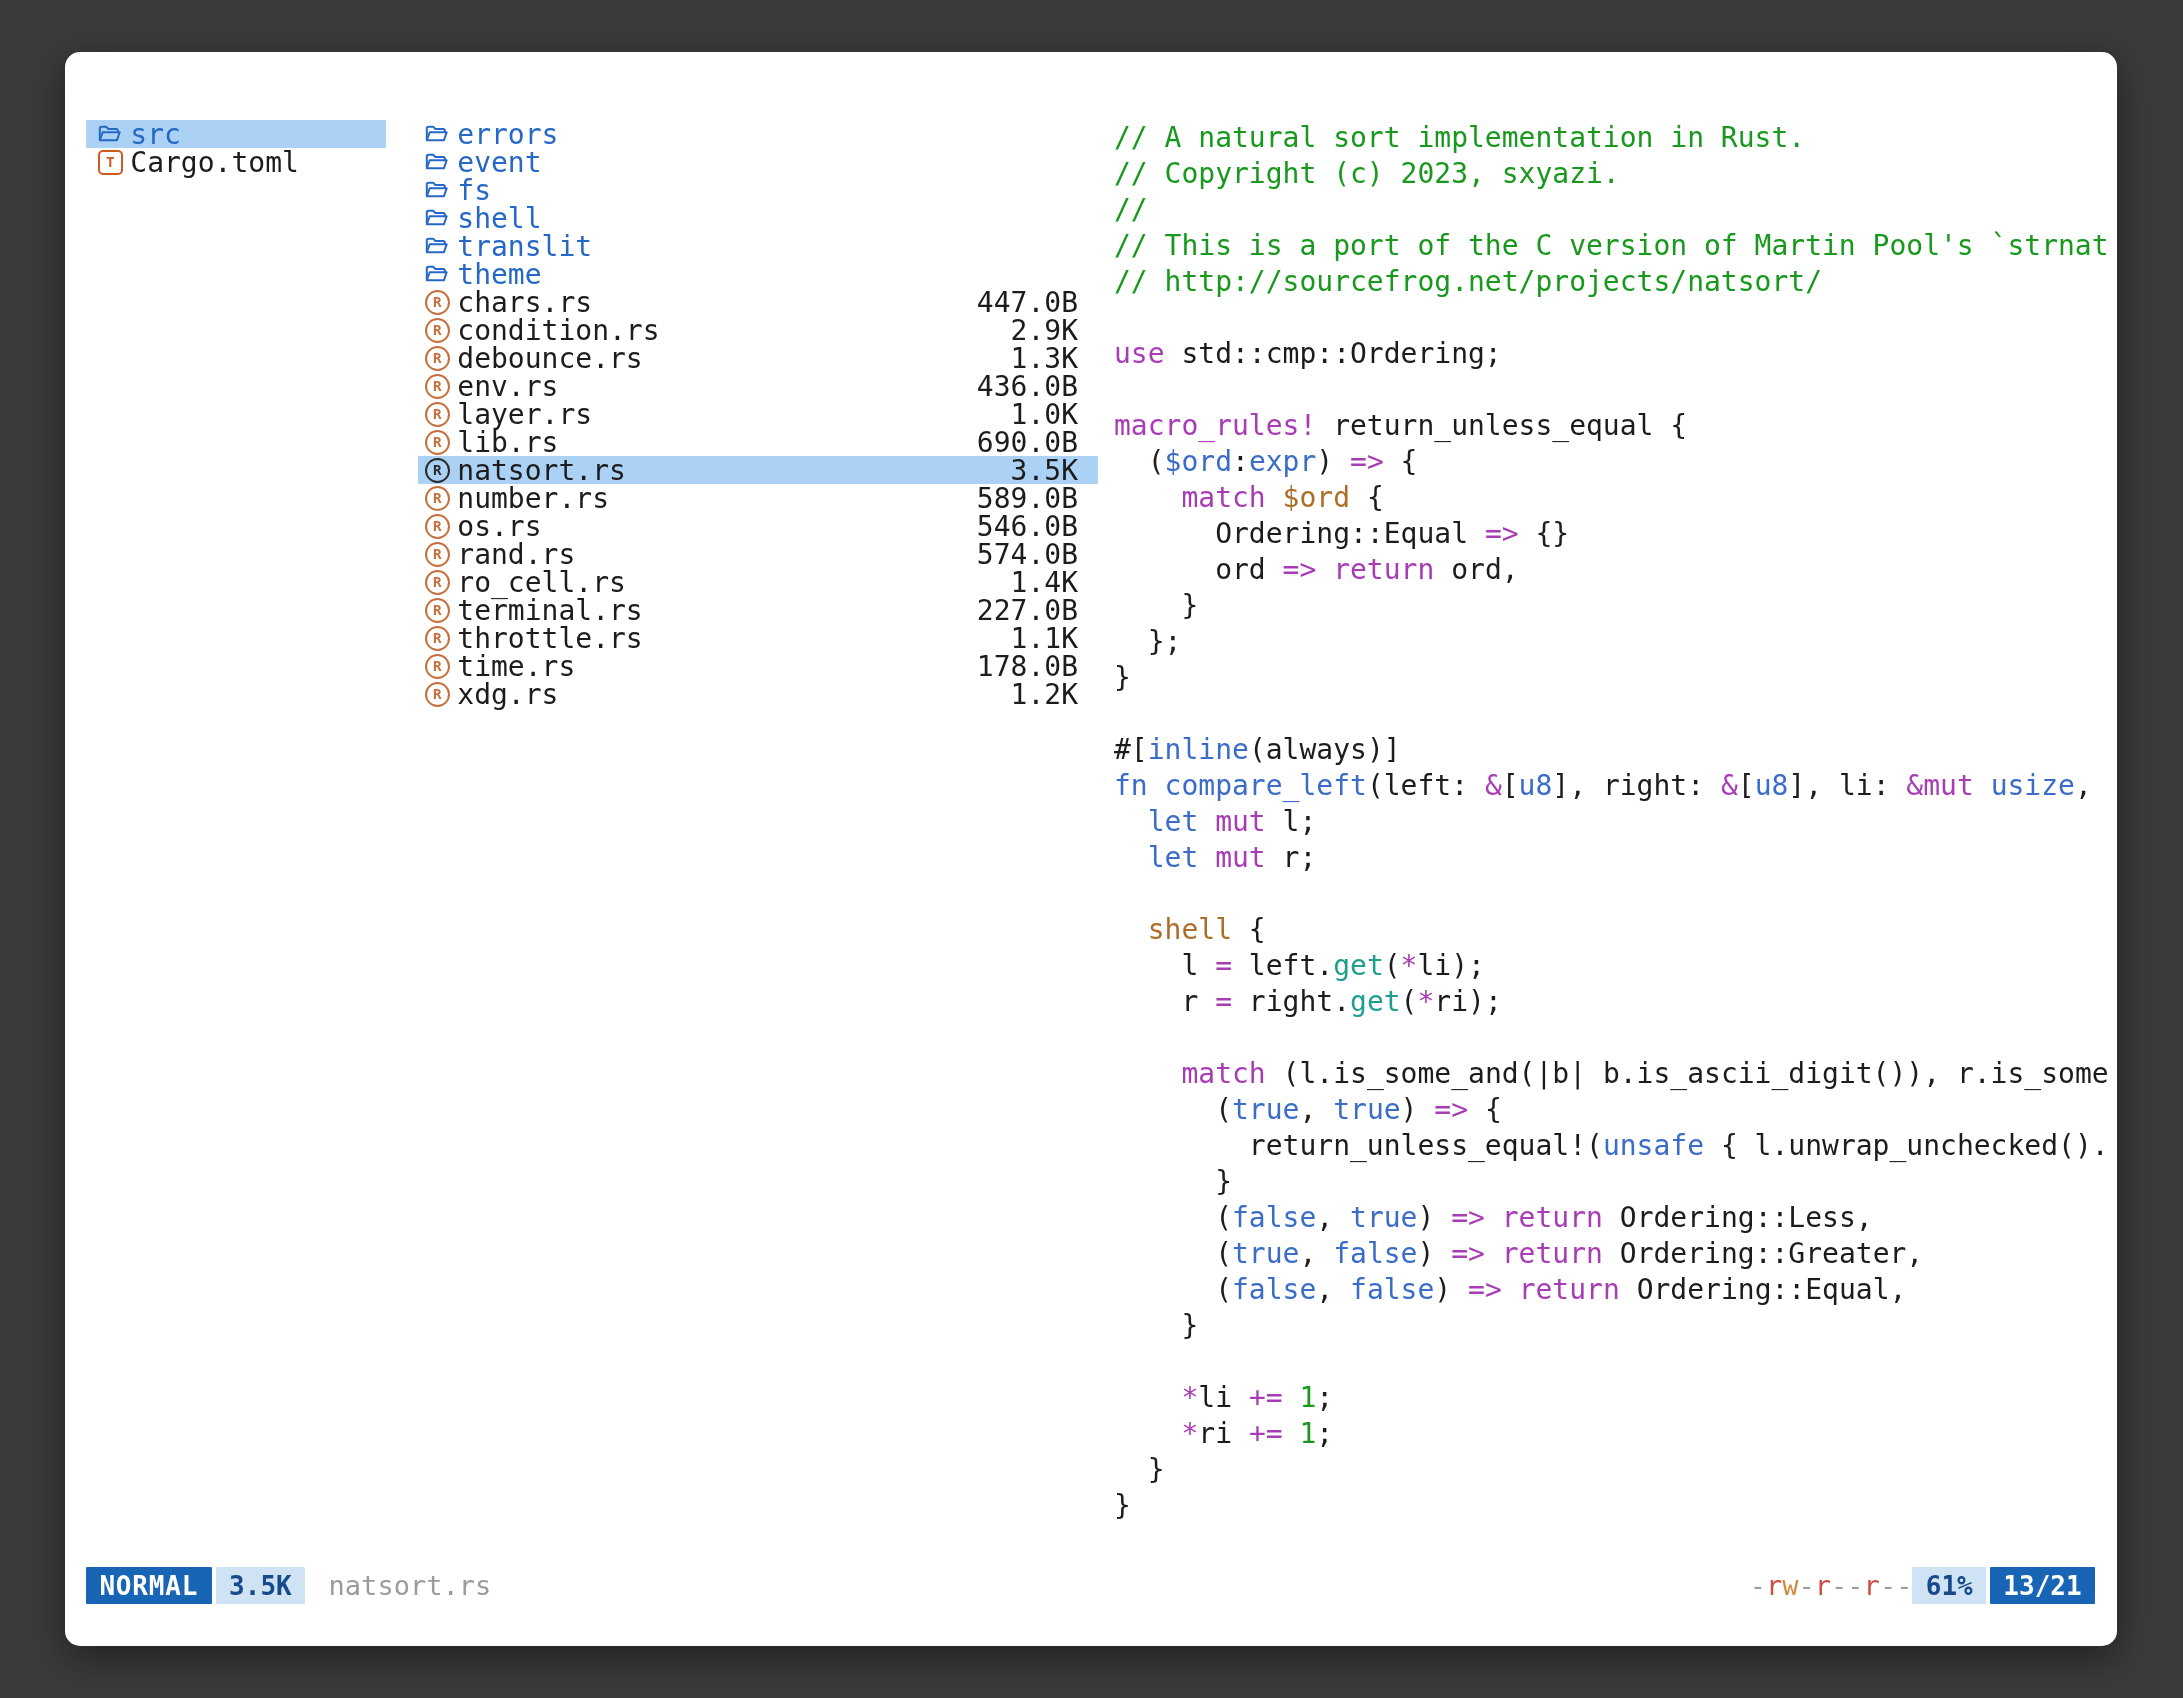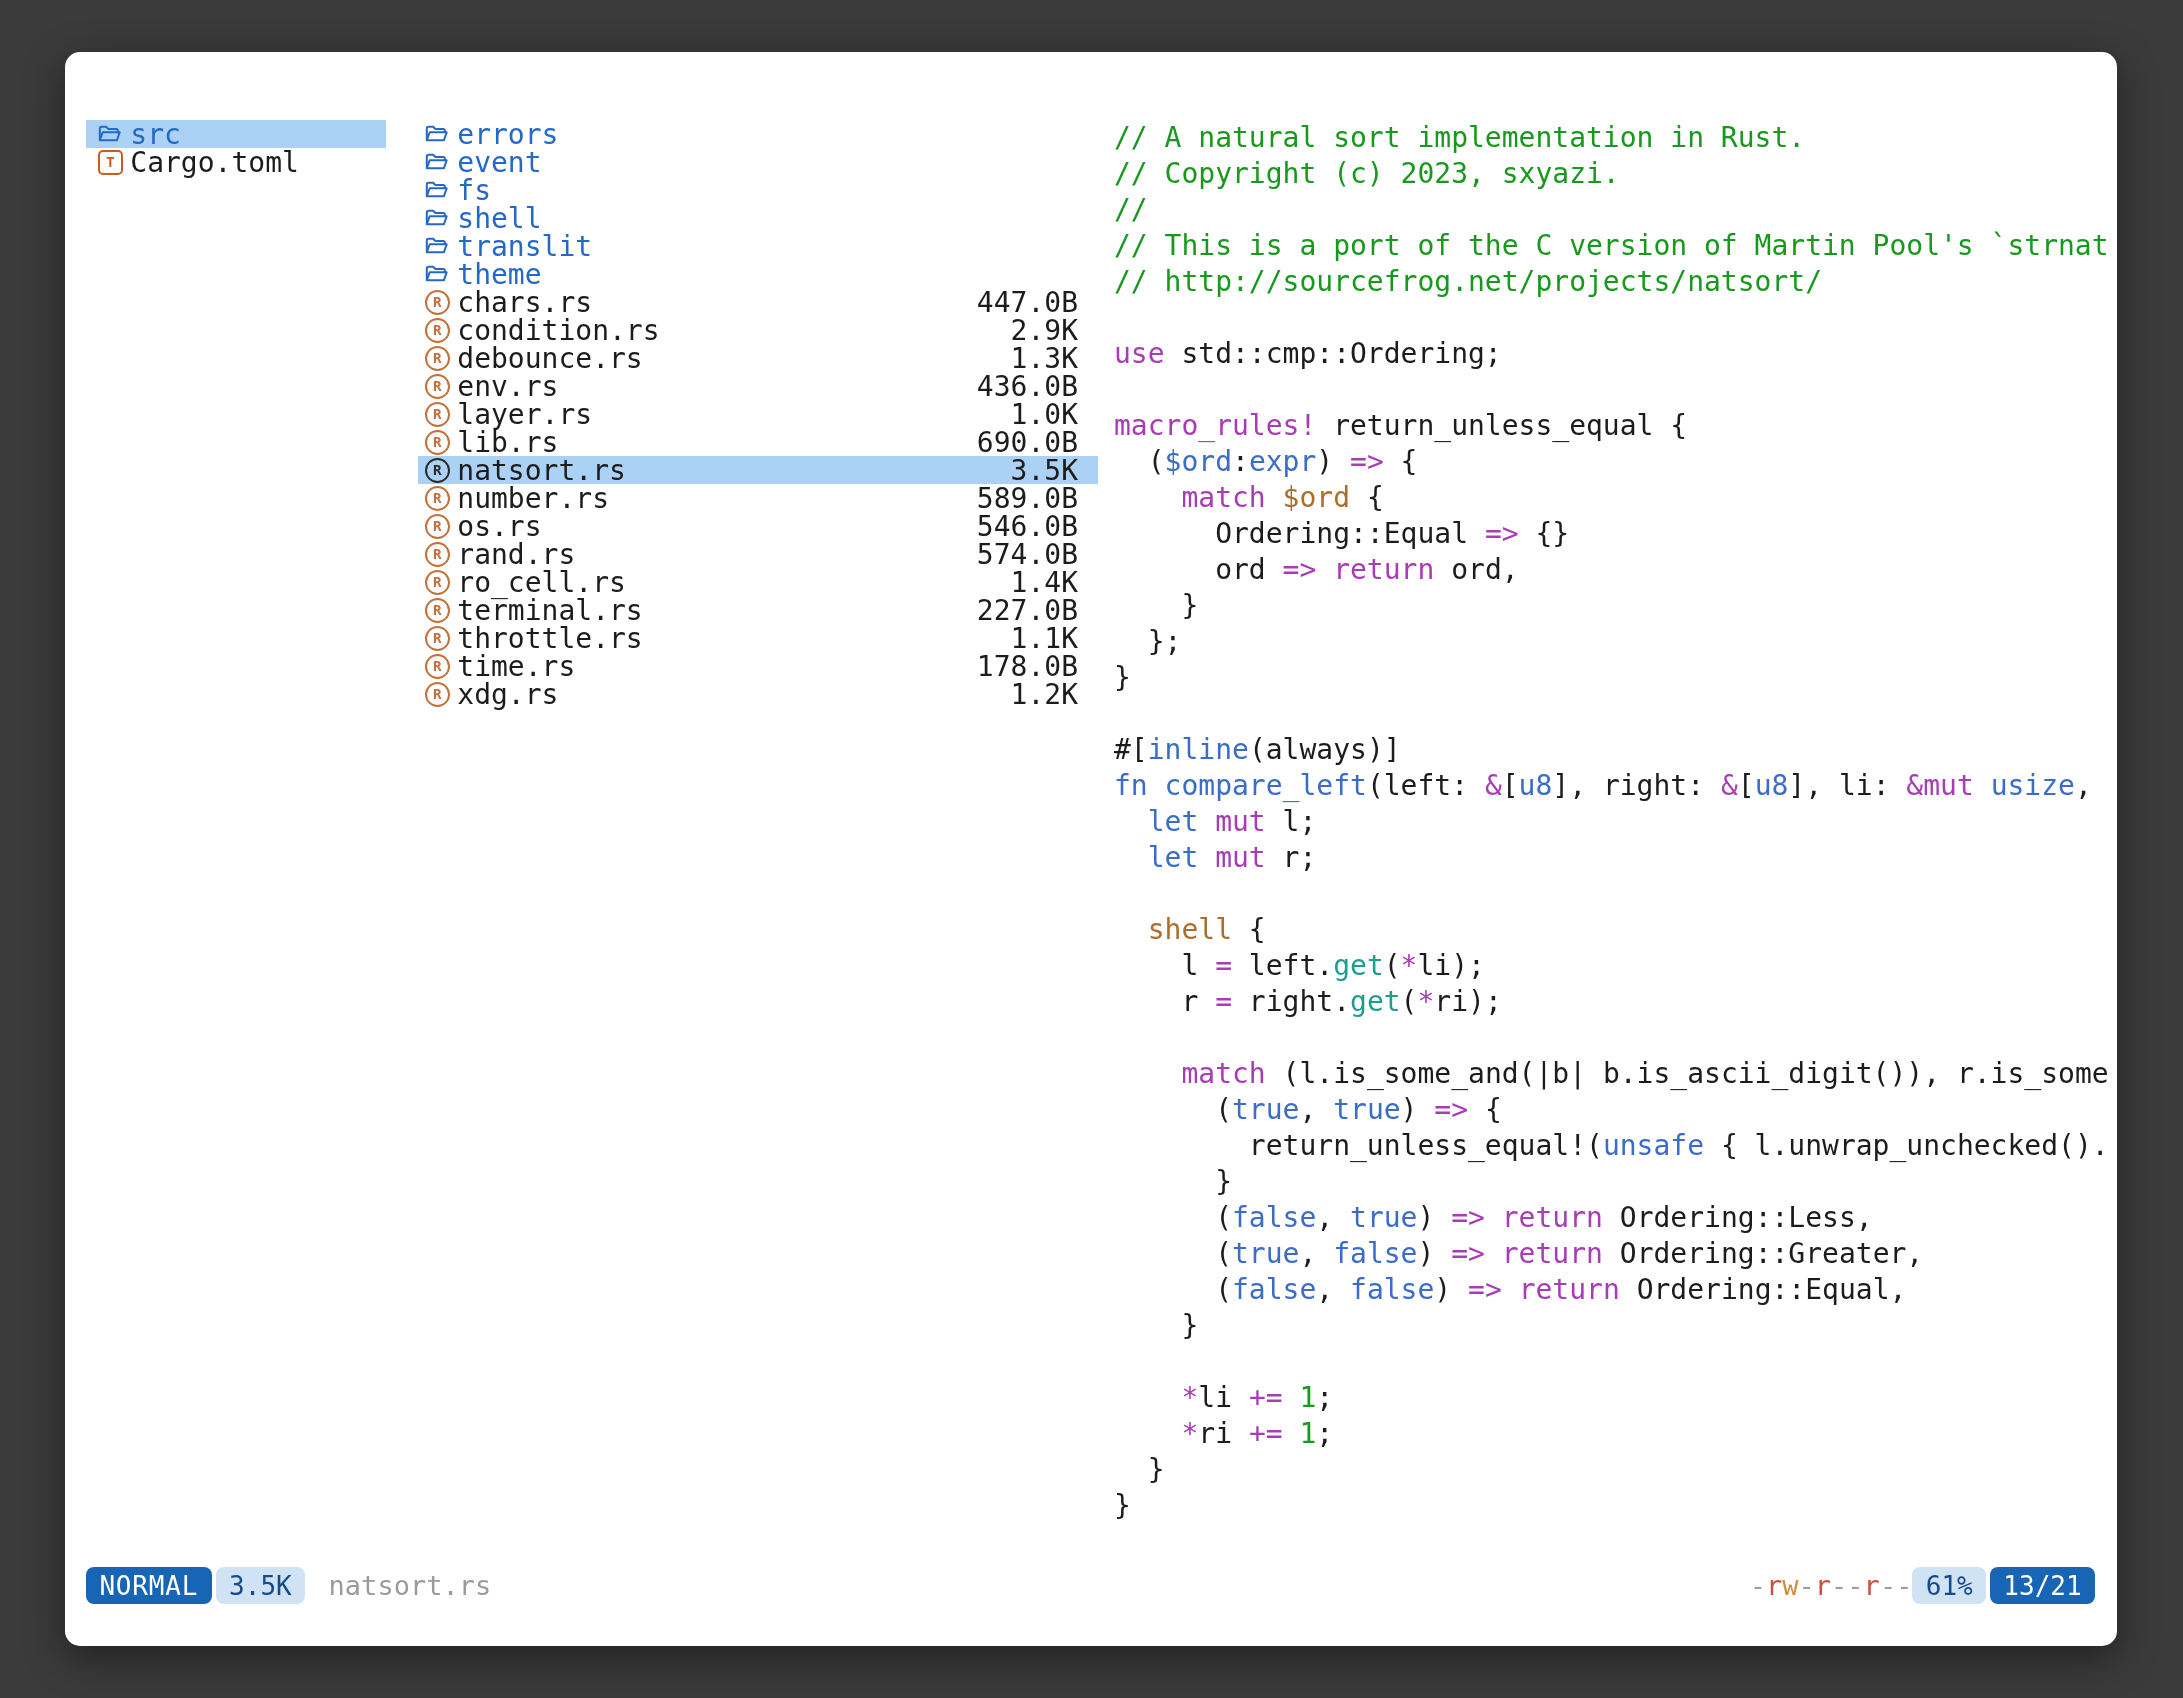--- a/index.html
+++ b/index.html
@@ -50,21 +50,21 @@
   .tok-c { color: var(--tok-comment, #18991d); }
   .tok-k { color: var(--tok-keyword, #a83cb5); text-align: right; }
   .tok-b { color: var(--tok-blue, #3a6cc8); }
   .tok-n { color: var(--tok-brown, #ac6e28); }
   .tok-t { color: var(--tok-teal, #1f9e8e); }
   .tok-g { color: var(--tok-number, #18991d); }
 
   .statusbar { position: absolute; left: 21px; right: 22px; bottom: 42px; height: 37px;
                display: flex; align-items: center; font-size: 26px; }
   .chip { height: 37px; display: inline-flex; align-items: center; padding: 0 13.4px;
-          font-weight: normal; border-radius: 8px; white-space: pre; }
+          font-weight: bold; border-radius: 1px; white-space: pre; }
   .chip.mode { background: var(--status-blue, #1765b4); color: #ffffff; letter-spacing: 0.8px; }
   .chip.size { background: var(--chip-bg, #cfe3f5); color: var(--chip-text, #164a8a); margin-left: 4.2px; }
   .status-fname { color: var(--muted-gray, #9b9b9b); margin-left: 23.5px; font-size: 27px; }
   .sb-spacer { flex: 1; }
   .perms { font-size: 27px; white-space: pre; }
   .p-dim   { color: var(--perm-dim, #9e9e9e); }
   .p-read  { color: var(--perm-read, #cb4f43); }
   .p-write { color: var(--perm-write, #d08b3a); }
   .chip.pct { background: var(--chip-bg, #cfe3f5); color: var(--chip-text, #164a8a); margin-right: 4.2px; }
   .chip.pos { background: var(--status-blue, #1765b4); color: #ffffff; padding-left: 13px; }

